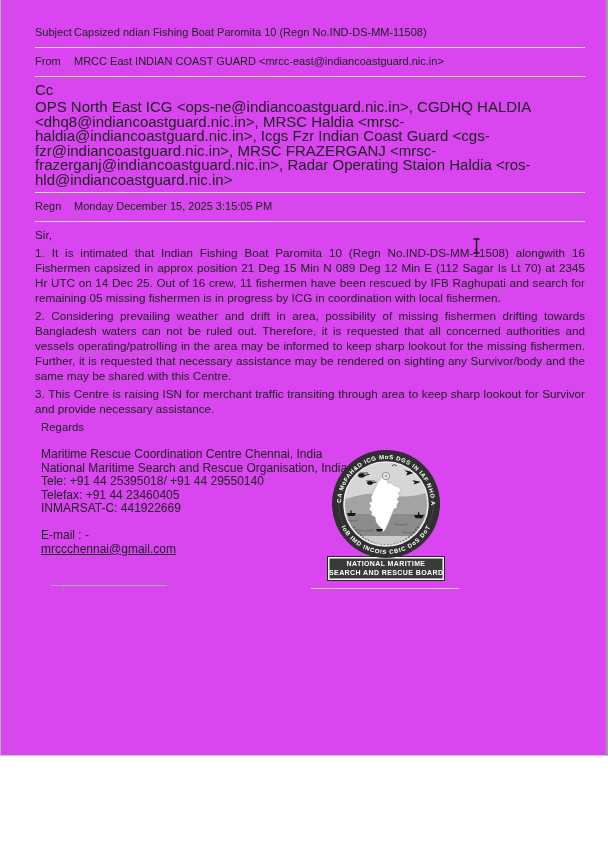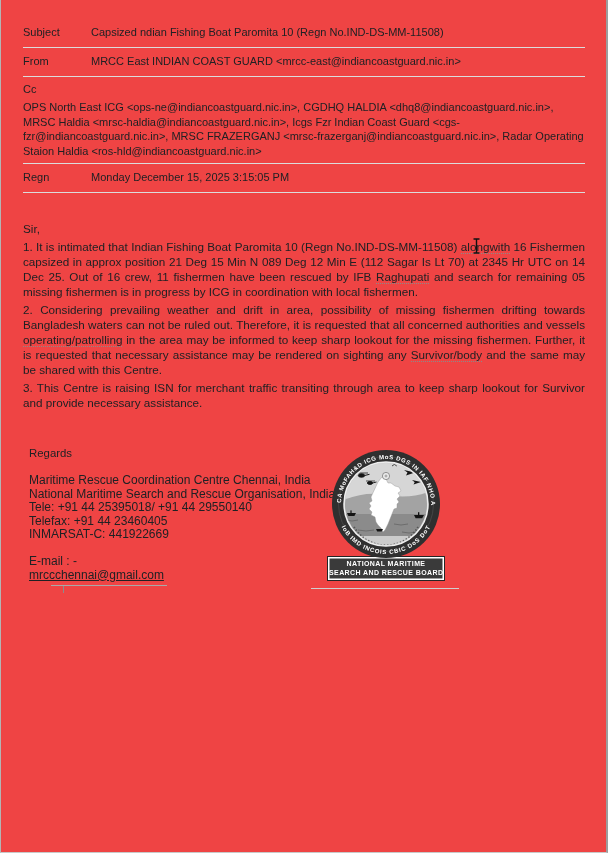--- a/index.html
+++ b/index.html
@@ -1,43 +1,44 @@
 <!DOCTYPE html>
 <html><head>
 <meta charset="utf-8">
 <style>
   html,body{margin:0;padding:0;background:#fff;}
   .page{
     position:relative;
-    width:608px;height:853px;
+    width:608px;height:756px;
     box-sizing:border-box;
-    background:#ef4444;
+    background:#d946ef;
     border-left:1px solid #b4b4b4;
     border-right:2px solid #9d9d9d;
     border-bottom:1px solid #c9c9c9;
     font-family:"Liberation Sans","DejaVu Sans",sans-serif;
     color:#202124;
     overflow:hidden;
+    padding-left:12px;
   }
   .content{padding:19px 21px 0 22px;}
   
   .hrow{display:flex;align-items:flex-start;padding:7px 0 8px;border-bottom:1px solid #dcdcdc;font-size:11px;line-height:13px;}
   .hlabel{width:39px;flex:none;}
-  .hvalue{flex:1;margin-left:29px;}
-  .ccblock{padding:6px 0 5px;border-bottom:1px solid #dcdcdc;font-size:11px;}
+  .hvalue{flex:1;}
+  .ccblock{padding:6px 0 5px;border-bottom:1px solid #dcdcdc;font-size:15px;}
   .cclabel{line-height:13px;margin-bottom:4px;}
   .ccvalue{line-height:14.5px;}
   
   .mailbody{font-size:11.7px;line-height:15px;}
-  .salutation{margin-top:28px;}
+  .salutation{margin-top:5px;}
   .greeting{margin-top:11px;}
   .para{margin-top:3px;text-align:justify;}
   .sp{border-bottom:1px dotted #8a8a8a;}
   
-  .regards{margin-top:36px;margin-left:6px;font-size:11.4px;}
+  .regards{margin-top:4px;margin-left:6px;font-size:11.4px;}
   .sig{margin-top:13px;margin-left:6px;font-size:12px;line-height:13.6px;}
   .sig .bold{font-weight:normal;}
   .sig .gap{height:13px;}
   .sig a{color:#202124;text-decoration:underline;}
   
   .seal{position:absolute;left:326px;top:450px;width:118px;text-align:center;}
   .seal svg{display:block;margin:0 auto;}
   .banner{
     margin-top:-3px;
     background:#3a3a3a;

